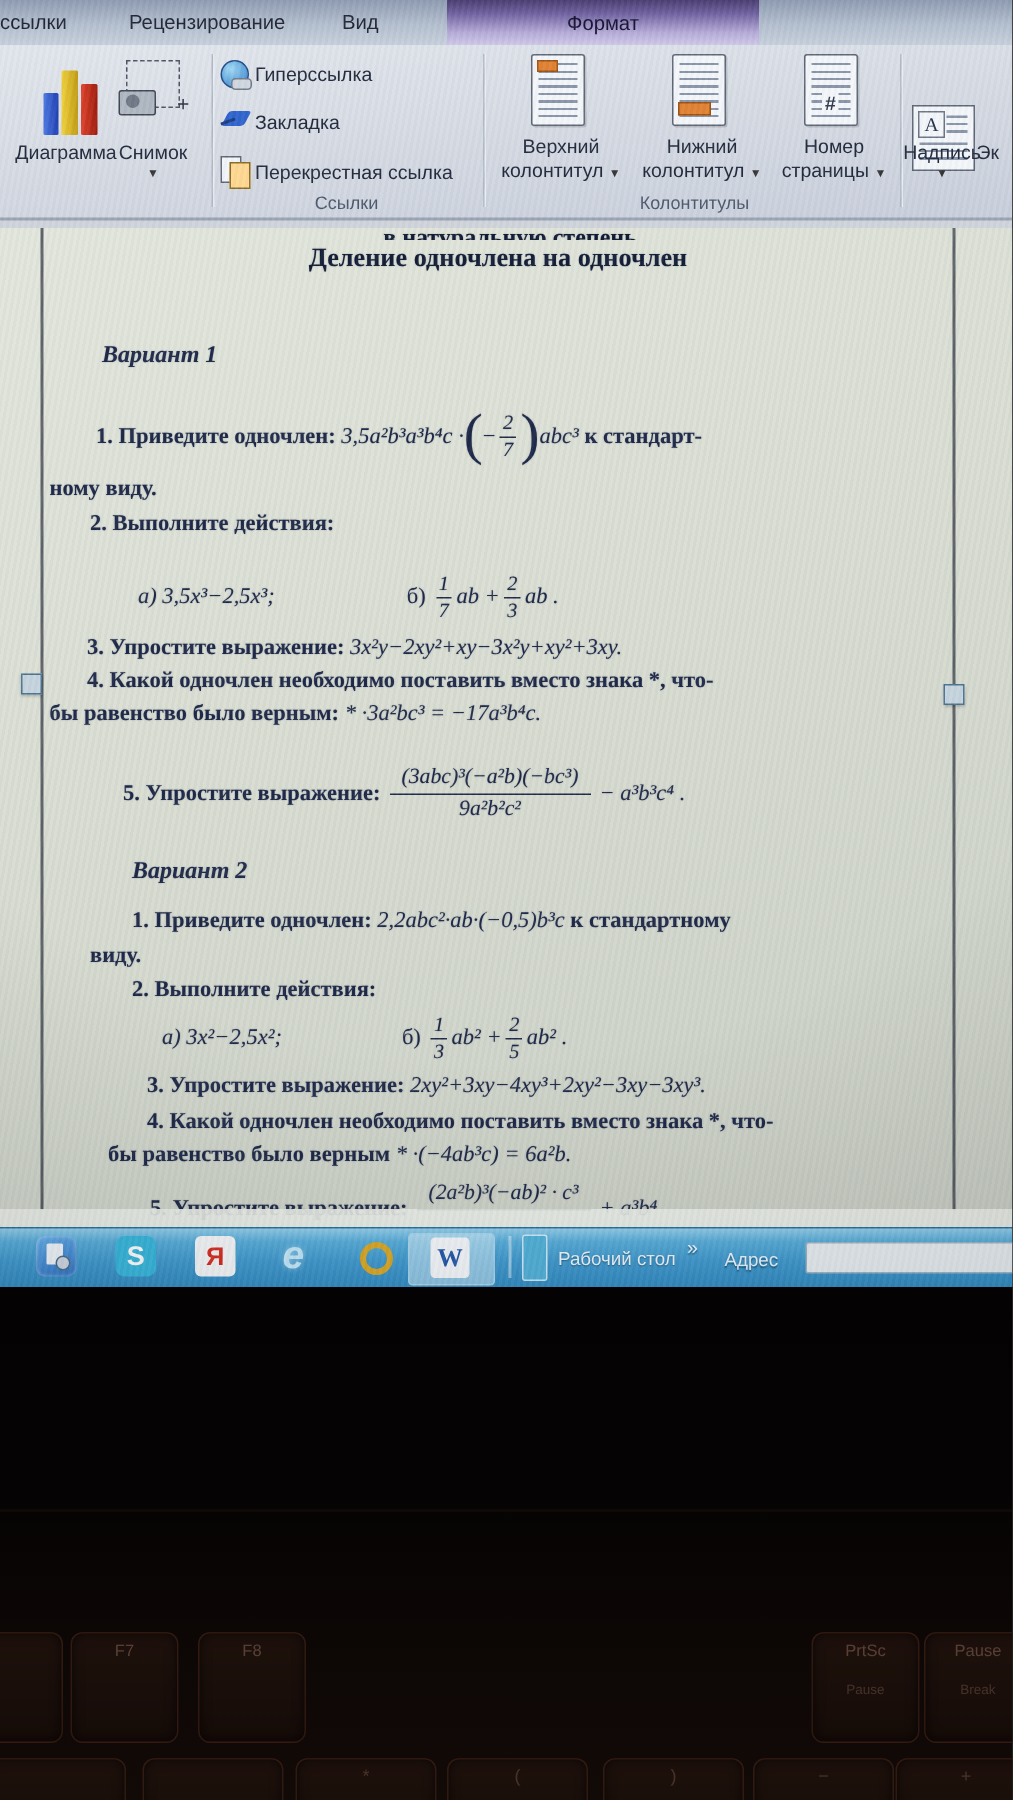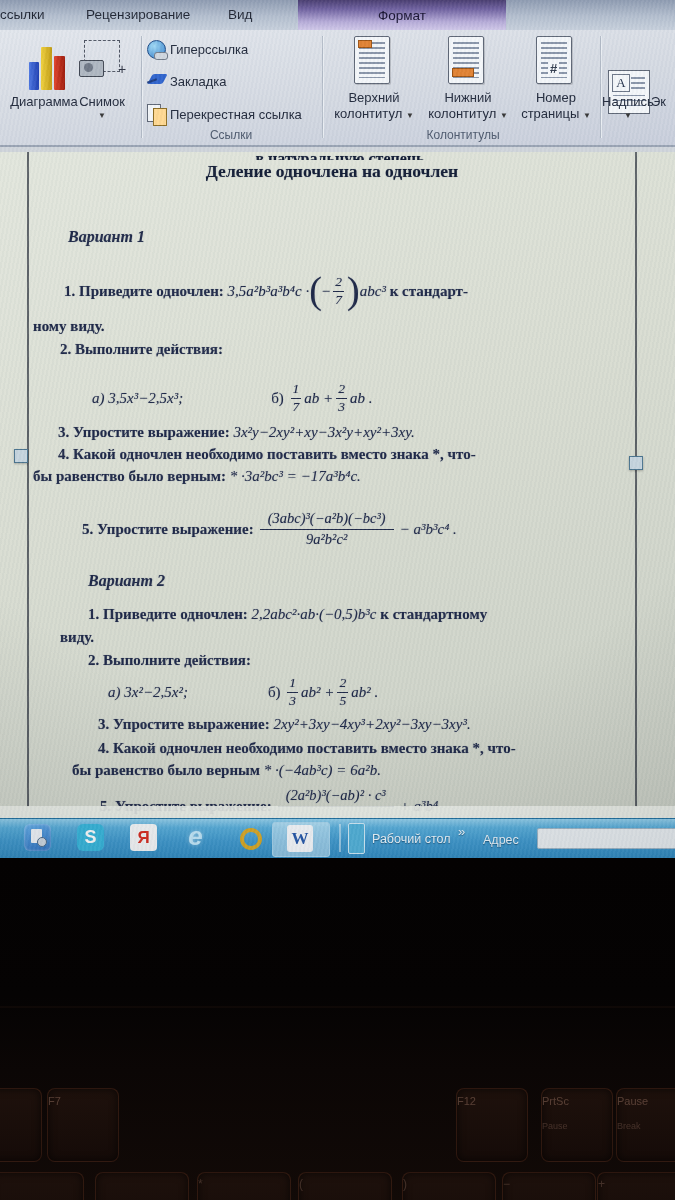--- a/index.html
+++ b/index.html
@@ -67,21 +67,21 @@
     background:linear-gradient(180deg,#90cdea 0%,#55acd9 22%,#3d98cd 55%,#2e89c0 100%);
     border-top:1px solid #1e6f9e;}
   .tile{position:absolute;top:5px;width:27px;height:27px;border-radius:6px;text-align:center;}
   .tbtxt{position:absolute;font-size:12.5px;color:#ecf7fd;text-shadow:0 1px 1px rgba(0,40,70,.55);white-space:nowrap;}
   #addrfield{position:absolute;left:537px;top:9px;width:140px;height:19px;background:#e9eef1;
     border:1px solid #9db5c5;border-radius:2px;}
   
   #darkzone{position:absolute;left:0;top:858px;width:675px;height:342px;
     background:linear-gradient(180deg,#040202 0%,#050303 40%,#0b0605 62%,#120a07 100%);}
   .key{position:absolute;background:linear-gradient(180deg,#1e110c,#150b08);border:1px solid rgba(70,35,22,.5);
-    border-radius:8px;box-shadow:inset 0 0 8px rgba(0,0,0,.65);}
+    border-radius:8px;box-shadow:inset 0 0 8px rgba(0,0,0,.65);text-align:center;}
   .key .kl{display:block;margin-top:6px;font-size:11px;color:rgba(225,172,150,.30);}
   .key .ks{display:block;margin-top:14px;font-size:9px;color:rgba(225,172,150,.22);}
   .key2 .kl{margin-top:4px;font-size:12px;color:rgba(225,172,150,.22);}
 </style>
 </head>
 <body>
 
 <div id="stage">
   <div id="screen">
 
@@ -318,22 +318,22 @@
 
   <div id="darkzone">
     <div style="position:absolute;left:0;top:148px;width:675px;height:2px;background:rgba(140,90,60,.07);"></div>
 
     <div class="key" style="left:-30px;top:230px;width:70px;height:72px;">
         <span class="kl"></span>
       </div>
     <div class="key" style="left:47px;top:230px;width:70px;height:72px;">
         <span class="kl">F7</span>
       </div>
-    <div class="key" style="left:456px;top:230px;width:70px;height:72px;">
-        <span class="kl">F12</span>
+    <div class="key" style="left:132px;top:230px;width:70px;height:72px;">
+        <span class="kl">F8</span>
       </div>
     <div class="key" style="left:541px;top:230px;width:70px;height:72px;">
         <span class="kl">PrtSc</span>
         <span class="ks">Pause</span>
       </div>
     <div class="key" style="left:616px;top:230px;width:70px;height:72px;">
         <span class="kl">Pause</span>
         <span class="ks">Break</span>
       </div>
 

